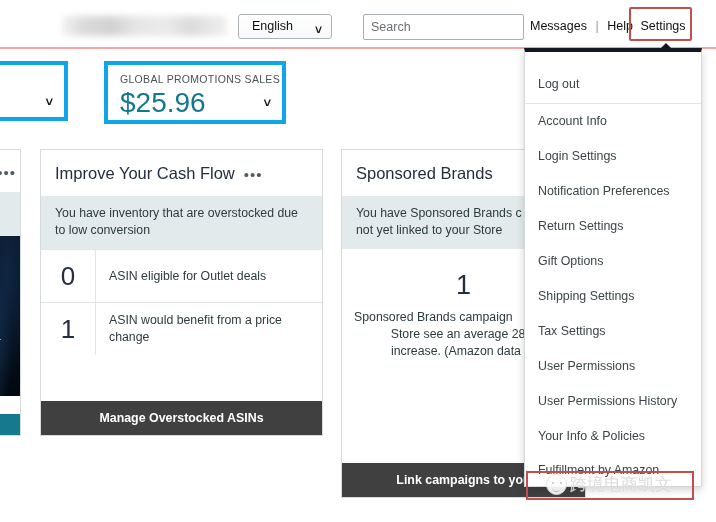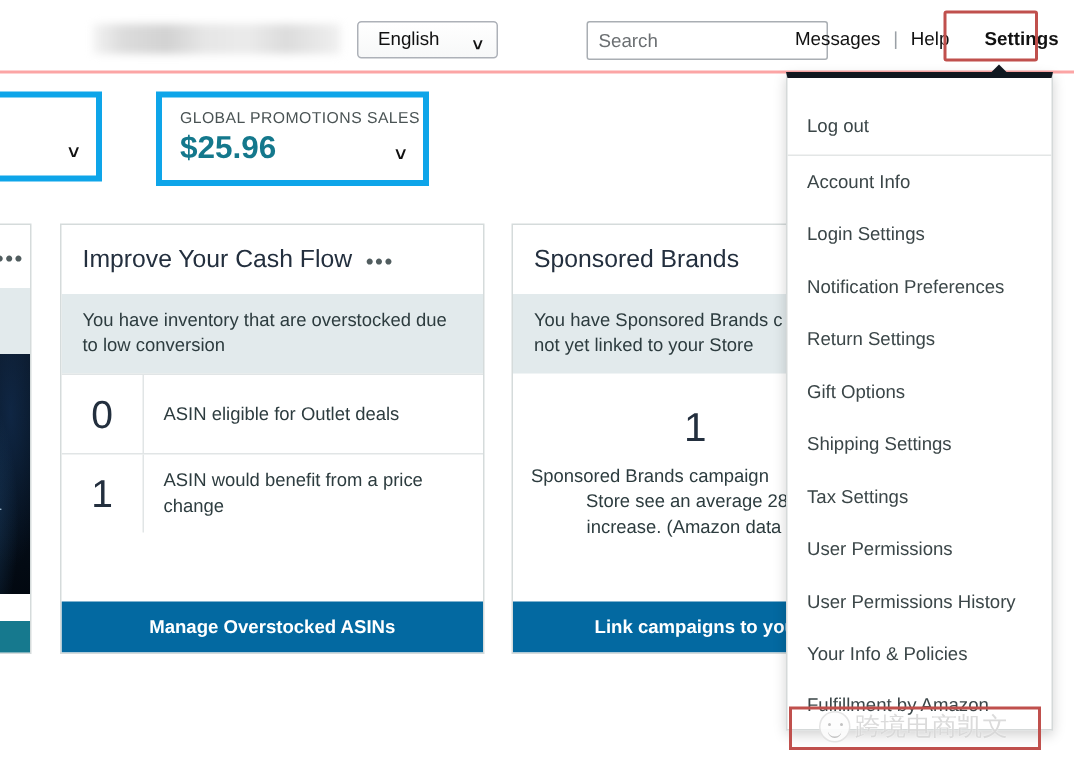--- a/index.html
+++ b/index.html
@@ -31,35 +31,35 @@
     background: linear-gradient(#fff,#f7f8f8);
     font-size: 12.5px; color: #111; padding-left: 13px; line-height: 23px;
   }
   .lang-select .chev {
     position: absolute; right: 9px; top: 4px; font-size: 12px; color: #111;
     font-weight: bold;
   }
   .searchwrap {
     position: absolute; left: 363px; top: 14px; width: 161px; height: 26px;
     border: 1px solid #a9aeb3; border-radius: 2px; background: #fff;
-    display: flex; overflow: hidden; margin-left: 28px;
+    display: flex; overflow: hidden;
   }
   .searchwrap input {
     flex: 1; border: 0; outline: none; font-size: 12.5px;
     padding-left: 7px; color: #111; background: transparent;
     font-family: "Liberation Sans", sans-serif;
   }
   .searchwrap input::placeholder { color: #6b6f72; }
   .nav-links {
     position: absolute; left: 530px; top: 19px;
     font-size: 12.5px; color: #111; white-space: nowrap;
   }
   .nav-links a { color: #111; text-decoration: none; }
   .nav-sep { color: #9aa0a6; margin: 0 5px; font-weight: 300; }
-  .settings-link { font-weight: bold; margin-left: 20px; text-align: center; }
+  .settings-link { font-weight: normal; margin-left: 4px; text-align: center; }
 
   
   .anno-settings {
     position: absolute; left: 629px; top: 7px; width: 63px; height: 34px;
     border: 2.5px solid #c0504d; border-radius: 2px; z-index: 40;
     pointer-events: none;
   }
 
   
   .content { position: absolute; left: 0; top: 49px; width: 716px; height: 473px; }
@@ -67,36 +67,36 @@
   .kpi-card {
     position: absolute; border: 4px solid #0ea5e9; background: #fff;
   }
   .kpi-left { left: -64px; top: 12px; width: 132px; height: 60px; }
   .kpi-mid  { left: 104px; top: 12px; width: 182px; height: 63px; }
   .kpi-label {
     font-size: 10.5px; letter-spacing: .3px; color: #4a5354;
     padding: 8px 0 0 12px;
   }
   .kpi-value {
-    font-size: 21px; color: #14788c; padding: 2px 0 0 12px; font-weight: 700;
+    font-size: 28px; color: #14788c; padding: 2px 0 0 12px; font-weight: 400;
   }
   .kpi-chev {
     position: absolute; right: 11px; bottom: 10px;
     font-size: 13px; color: #111; font-weight: bold;
   }
   .kpi-chev-left { position: absolute; right: 11px; bottom: 8px; font-size: 13px; color:#111; font-weight: bold; }
 
   
   .widget {
     position: absolute; border: 1px solid #d5dbdb; background: #fff;
     overflow: hidden;
   }
   .w-sliver { left: -24px; top: 100px; width: 45px; height: 287px; }
   .w-cash   { left: 40px;  top: 100px; width: 283px; height: 287px; }
-  .w-brands { left: 341px; top: 100px; width: 245px; height: 287px; }
+  .w-brands { left: 341px; top: 100px; width: 245px; height: 349px; }
 
   .w-title {
     font-size: 16.5px; color: #232f3e; padding: 14px 14px 13px 14px;
     display: flex; align-items: flex-end; white-space: nowrap;
   }
   .w-title .dots {
     margin-left: 9px; letter-spacing: 1px; color: #515d5f; font-size: 15px;
   }
   .w-banner {
     background: #e2eaec; color: #2d3c3f; font-size: 12.3px;
@@ -110,21 +110,21 @@
     width: 54px; text-align: center; font-size: 26px; color: #232f3e;
     font-weight: 400; flex: none;
   }
   .stat-txt {
     font-size: 12.3px; color: #2d3c3f; line-height: 17px;
     border-left: 1px solid #e1e5e6; padding: 8px 10px 8px 13px;
     align-self: stretch; display: flex; align-items: center; flex: 1;
   }
   .cta {
     position: absolute; left: 0; bottom: 0; width: 100%; height: 34px;
-    background: #0369a1; color: #fff; font-size: 12.4px; font-weight: bold;
+    background: #404040; color: #fff; font-size: 12.4px; font-weight: bold;
     display: flex; align-items: center; justify-content: center;
     cursor: pointer; white-space: nowrap;
   }
   .brands-body { text-align: center; padding-top: 22px; }
   .brands-num { font-size: 27px; color: #232f3e; line-height: 28px; }
   .brands-desc {
     font-size: 12.3px; color: #2d3c3f; line-height: 17px;
     padding: 10px 12px 0 12px; white-space: nowrap; text-align: center;
   }
   .brands-desc div:first-child { text-align: left; }

